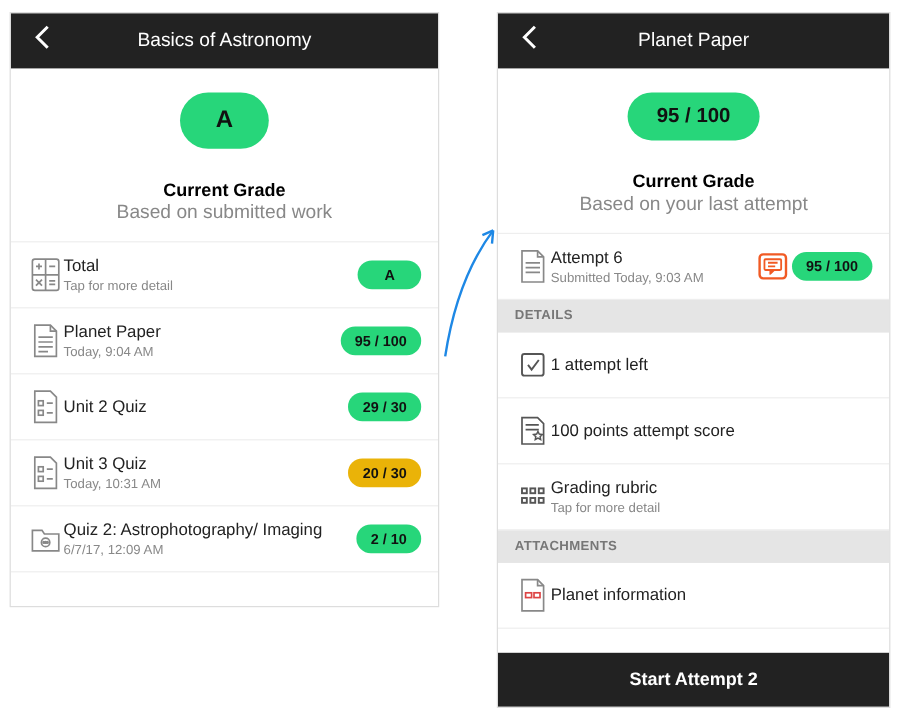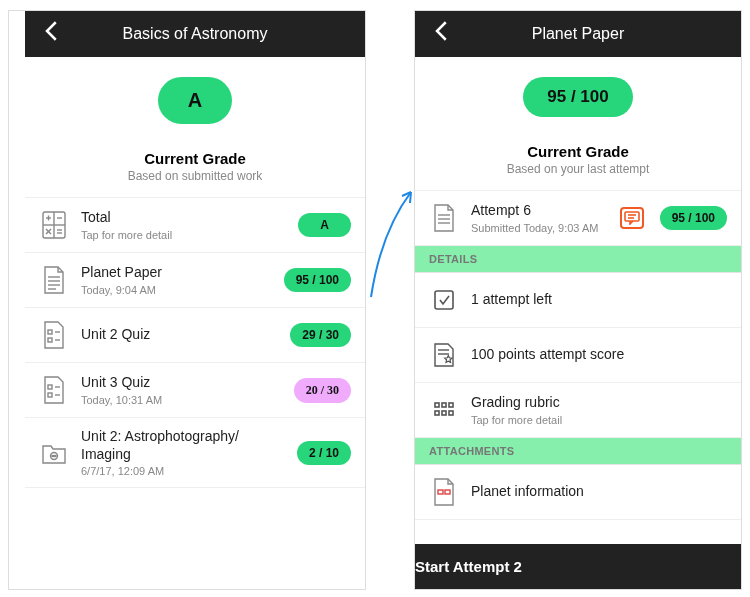--- a/index.html
+++ b/index.html
@@ -1,40 +1,40 @@
 <!DOCTYPE html>
 <html><head>
 <meta charset="utf-8">
 <style>
 * { box-sizing: border-box; margin: 0; padding: 0; }
 body { font-family: -apple-system, "Segoe UI", Helvetica, Arial, sans-serif; background: #fff; width: 750px; height: 597px; position: relative; overflow: hidden; }
 .screen { position: absolute; top: 10px; border: 1px solid #ddd; background: #fff; display: flex; flex-direction: column; overflow: hidden; }
-.screen-left { left: 8px; width: 358px; height: 580px; padding-left: 16px; }
+.screen-left { left: 8px; width: 358px; height: 496px; }
 .screen-right { left: 414px; width: 328px; height: 580px; }
 .header { background: #222; color: #fff; height: 46px; display: flex; align-items: center; padding: 0 12px; }
 .back-arrow { width: 30px; font-size: 22px; color: #fff; cursor: pointer; }
 .header-title { flex: 1; text-align: center; font-size: 16px; font-weight: 500; margin-right: 30px; }
 .grade-panel { text-align: center; padding: 20px 0 14px; border-bottom: 1px solid #eee; }
 .grade-pill-big { display: inline-block; background: #27d67a; color: #111; font-weight: 700; font-size: 20px; padding: 12px 30px; border-radius: 26px; margin-bottom: 10px; }
 .grade-pill-big.sm { font-size: 17px; padding: 10px 24px; }
 .cg-title { font-weight: 700; font-size: 15px; margin-top: 16px; }
-.cg-sub { color: #888; font-size: 12px; margin-top: 2px; }
+.cg-sub { color: #888; font-size: 16px; margin-top: 2px; }
 .list { flex: 1; overflow: hidden; }
-.row { display: flex; align-items: center; padding: 10px 14px; border-bottom: 1px solid #eee; gap: 12px; }
+.row { display: flex; align-items: center; padding: 10px 14px; border-bottom: 1px solid #eee; }
 .row-icon { width: 30px; height: 34px; flex-shrink: 0; display: flex; align-items: center; justify-content: center; }
 .row-icon svg { width: 28px; height: 32px; }
 .row-body { flex: 1; min-width: 0; }
 .row-title { font-size: 14px; font-weight: 500; color: #222; line-height: 1.25; }
 .row-sub { font-size: 11px; color: #888; margin-top: 2px; }
 .row-sub.noitalic { font-style: normal; }
 .pill { background: #27d67a; color: #111; font-weight: 700; font-size: 12px; padding: 5px 12px; border-radius: 14px; white-space: nowrap; }
-.pill.orange { background: #f0abfc; font-family: Liberation Serif, serif; }
+.pill.orange { background: #eab308; }
 .pill.wide { padding: 5px 22px; }
-.section-label { background: #86efac; color: #777; font-size: 11px; font-weight: 600; padding: 7px 14px; border-bottom: 1px solid #e5e5e5; letter-spacing: 0.3px; }
-.footer-btn { background: #222; color: #fff; text-align: left; font-size: 15px; font-weight: 600; padding: 14px 0; cursor: pointer; }
+.section-label { background: #e5e5e5; color: #777; font-size: 11px; font-weight: 600; padding: 7px 14px; border-bottom: 1px solid #e5e5e5; letter-spacing: 0.3px; }
+.footer-btn { background: #222; color: #fff; text-align: center; font-size: 15px; font-weight: 600; padding: 14px 0; cursor: pointer; }
 .feedback-badge { display: inline-flex; width: 24px; height: 22px; border: 2px solid #f15a24; border-radius: 4px; align-items: center; justify-content: center; margin-right: 4px; }
 .feedback-badge svg { width: 16px; height: 14px; }
 .arrow-annot { position: absolute; left: 366px; top: 182px; pointer-events: none; }
 </style>
 </head>
 <body>
 
 <div class="screen screen-left">
   <div class="header">
     <div class="back-arrow">
@@ -129,21 +129,21 @@
       <div class="row-icon">
         <svg viewBox="0 0 28 32" fill="none" stroke="#888" stroke-width="1.4">
             <path d="M3 9 L3 26 L25 26 L25 12 L13 12 L11 9 Z"></path>
             <circle cx="14" cy="19" r="3.5"></circle>
             <circle cx="12.5" cy="19" r="0.6" fill="#888"></circle>
             <circle cx="14" cy="19" r="0.6" fill="#888"></circle>
             <circle cx="15.5" cy="19" r="0.6" fill="#888"></circle>
           </svg>
       </div>
       <div class="row-body">
-        <div class="row-title">Unit 2: Astrophotography/ Imaging</div>
+        <div class="row-title">Quiz 2: Astrophotography/ Imaging</div>
         <div class="row-sub noitalic">6/7/17, 12:09 AM</div>
       </div>
       <div class="pill">2 / 10</div>
     </div>
   </div>
 </div>
 
 <svg class="arrow-annot" width="60" height="120" viewBox="0 0 60 120">
   <path d="M5 115 Q 15 50 45 10" fill="none" stroke="#1e88e5" stroke-width="2"></path>
   <path d="M45 10 L36 14 M45 10 L44 21" fill="none" stroke="#1e88e5" stroke-width="2"></path>

